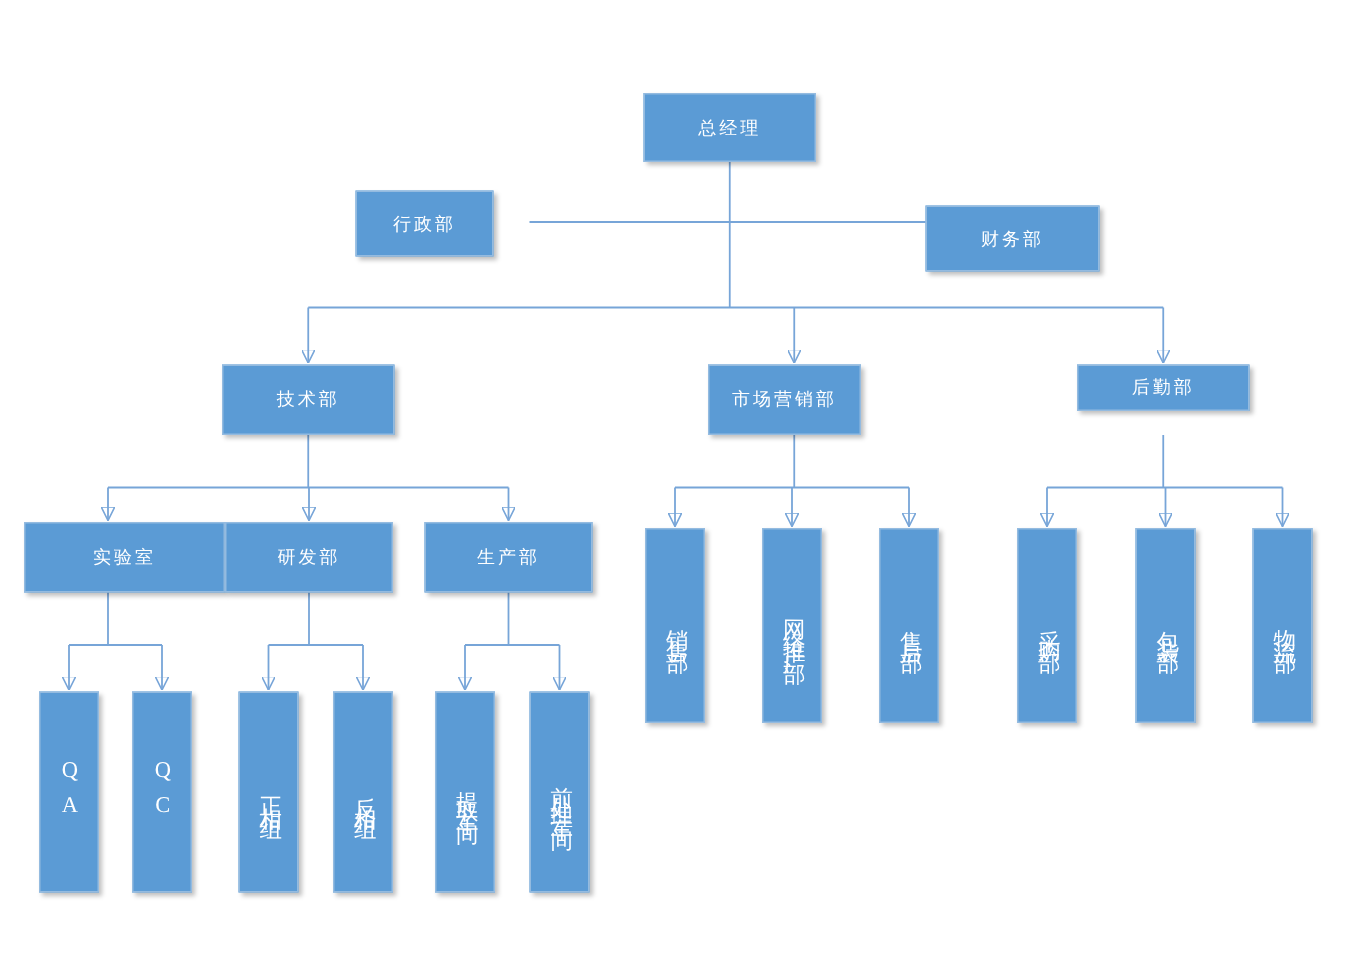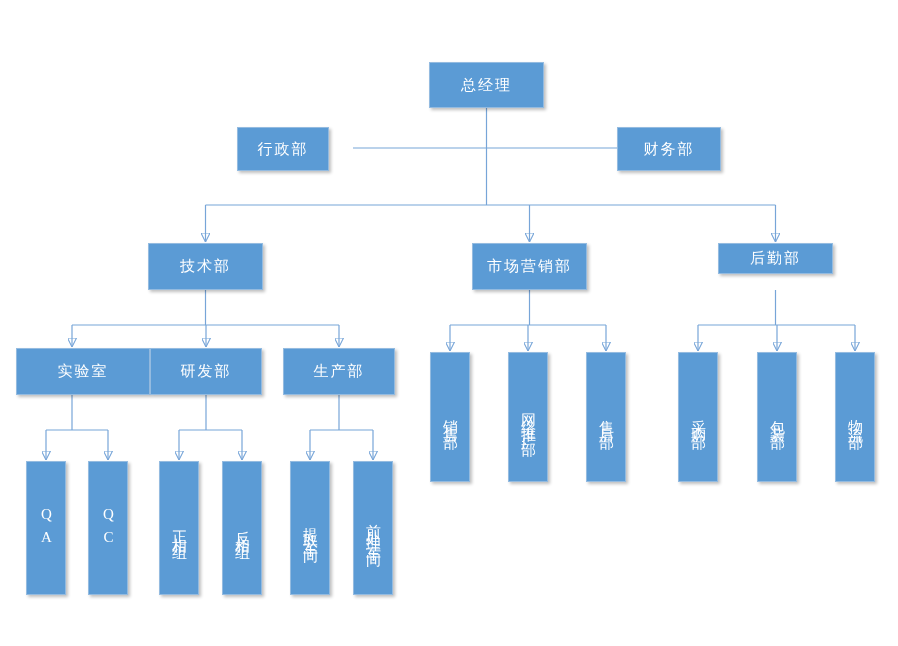--- a/index.html
+++ b/index.html
@@ -33,21 +33,21 @@
   .node {
     position: absolute;
     box-sizing: border-box;
     background: var(--node-fill);
     border: 1px solid var(--node-border);
     box-shadow: 2px 2px 3px rgba(0,0,0,0.25);
     color: var(--node-text);
     display: flex;
     align-items: center;
     justify-content: center;
-    font-size: 15px;
+    font-size: 12px;
     letter-spacing: 2px;
     text-align: center;
     cursor: default;
   }
   .node.v {
     writing-mode: vertical-rl;
     text-orientation: upright;
     letter-spacing: 7px;
     font-size: 15px;
     padding-top: 2px;
@@ -105,24 +105,24 @@
 
     <path d="M339,395 V430"></path>
     <path d="M310,430 H373"></path>
     <path d="M310,430 V460" marker-end="url(#arr)"></path>
     <path d="M373,430 V460" marker-end="url(#arr)"></path>
   </svg>
 
   <div class="node" style="left:429px;top:62px;width:115px;height:46px">总经理</div>
 
   <div class="node" style="left:237px;top:127px;width:92px;height:44px">行政部</div>
-  <div class="node" style="left:617px;top:127px;width:104px;height:44px">财务部</div>
+  <div class="node" style="left:617px;top:137px;width:116px;height:44px">财务部</div>
 
   <div class="node" style="left:148px;top:243px;width:115px;height:47px">技术部</div>
-  <div class="node" style="left:472px;top:243px;width:115px;height:47px">市场营销部</div>
+  <div class="node" style="left:472px;top:243px;width:102px;height:47px">市场营销部</div>
   <div class="node" style="left:718px;top:243px;width:115px;height:31px">后勤部</div>
 
   <div class="node" style="left:16px;top:348px;width:134px;height:47px">实验室</div>
   <div class="node" style="left:150px;top:348px;width:112px;height:47px">研发部</div>
   <div class="node" style="left:283px;top:348px;width:112px;height:47px">生产部</div>
 
   <div class="node v" style="left:430px;top:352px;width:40px;height:130px">销售部</div>
   <div class="node v" style="left:508px;top:352px;width:40px;height:130px">网络推广部</div>
   <div class="node v" style="left:586px;top:352px;width:40px;height:130px">售后部</div>
 

